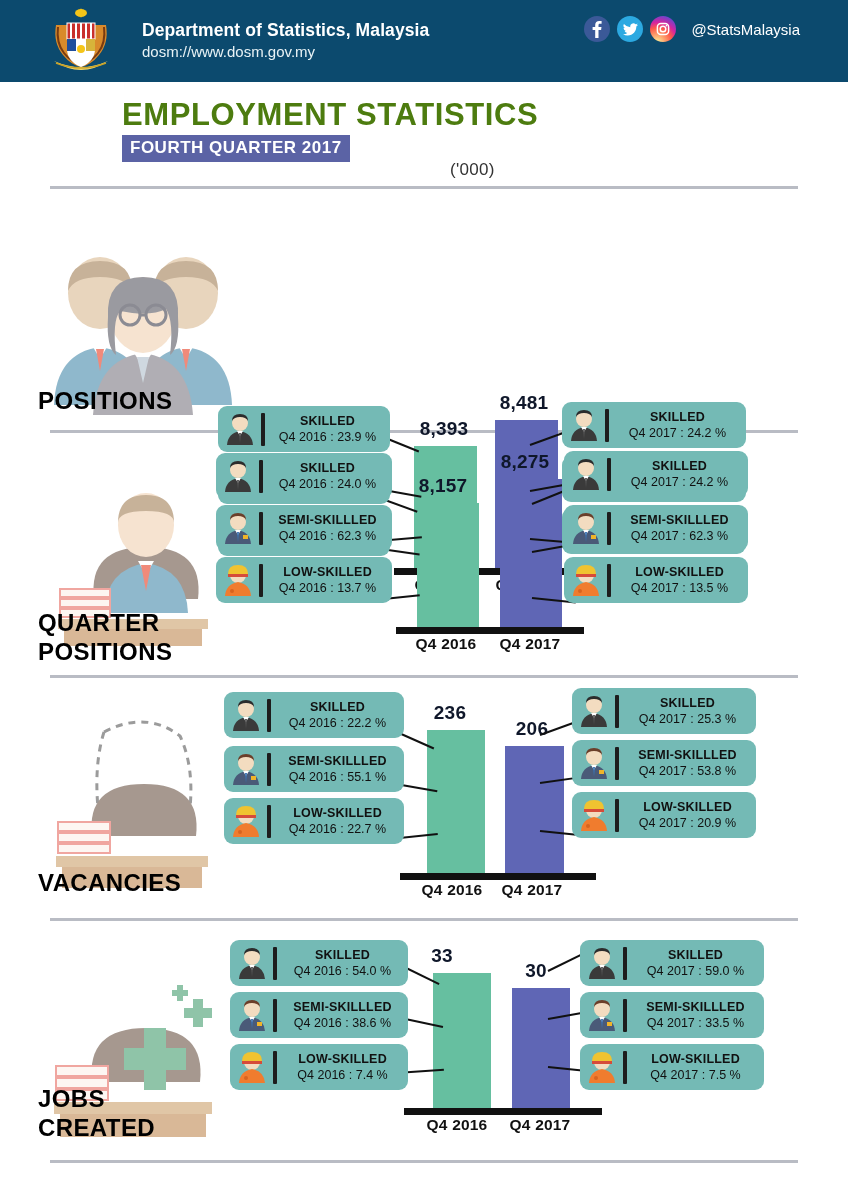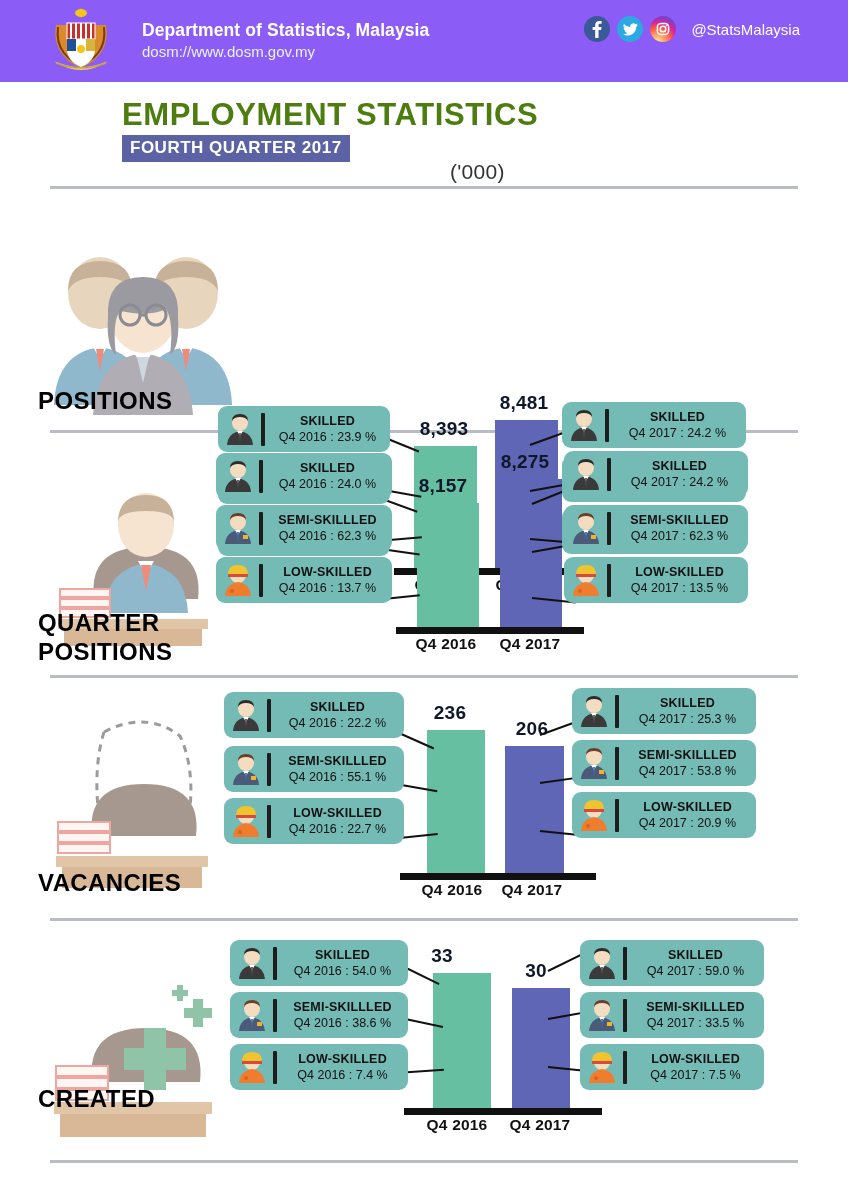--- a/index.html
+++ b/index.html
@@ -7,21 +7,21 @@
     width: 848px; height: 1200px;
     background: #ffffff;
     font-family: "Liberation Sans", sans-serif;
     overflow: hidden;
   }
   .page { position: relative; width: 848px; height: 1200px; background: #fff; }
 
   
   .header {
     position: absolute; left: 0; top: 0; width: 848px; height: 82px;
-    background: #8b5cf6;
+    background: #0c4a6e;
     display: flex; align-items: center;
   }
   .crest { width: 78px; height: 72px; margin-left: 42px; position: relative; flex: none; }
   .header-text { margin-left: 22px; }
   .header-title {
     color: #ffffff; font-size: 17.5px; font-weight: bold; letter-spacing: .1px;
     line-height: 22px;
   }
   .header-url { color: #e9f3f6; font-size: 15px; line-height: 22px; font-weight: 400; }
   .social { position: absolute; right: 48px; top: 16px; display: flex; align-items: center; gap: 7px; }
@@ -41,21 +41,21 @@
     color: #4d7c0f; font-size: 31px; font-weight: bold; letter-spacing: .6px;
     line-height: 34px;
   }
   .sub-title {
     display: inline-block; background: #5b63a5; color: #ffffff;
     font-size: 17px; font-weight: bold; letter-spacing: .5px;
     padding: 3px 8px 4px 8px; margin-top: 3px;
   }
   .units {
     position: absolute; left: 450px; top: 160px;
-    font-size: 21px; color: #333; letter-spacing: .3px;
+    font-size: 17px; color: #333; letter-spacing: .3px;
   }
 
   
   .divider {
     position: absolute; left: 50px; width: 748px; height: 3px;
     background: #b9bcc4;
   }
 
   
   .section { position: absolute; left: 0; width: 848px; }
@@ -598,20 +598,21 @@
         <path d="M138 46 h9 v-9 h10 v9 h9 v10 h-9 v9 h-10 v-9 h-9z" fill="#8fc4a8"></path>
         <path d="M126 28 h5 v-5 h6 v5 h5 v6 h-5 v5 h-6 v-5 h-5z" fill="#8fc4a8"></path>
         <rect x="10" y="104" width="52" height="10" fill="#fdf6f2" stroke="#f0a6a0" stroke-width="2"></rect>
         <rect x="10" y="116" width="52" height="10" fill="#fdf6f2" stroke="#f0a6a0" stroke-width="2"></rect>
         <rect x="10" y="128" width="52" height="10" fill="#fdf6f2" stroke="#f0a6a0" stroke-width="2"></rect>
         <rect x="8" y="140" width="158" height="12" fill="#e0c6a6"></rect>
         <rect x="14" y="152" width="146" height="48" fill="#d9b897"></rect>
       </svg>
     </div>
     <div class="sec-label" style="top:164px;left:38px;line-height:29px">
+      <div>JOBS</div>
       <div>CREATED</div>
     </div>
 
     <div class="conn" style="left:396px;top:42px;width:48px;transform:rotate(26deg)"></div>
     <div class="conn" style="left:396px;top:96px;width:48px;transform:rotate(12deg)"></div>
     <div class="conn" style="left:396px;top:152px;width:48px;transform:rotate(-4deg)"></div>
     <div class="conn" style="left:548px;top:50px;width:44px;transform:rotate(-26deg)"></div>
     <div class="conn" style="left:548px;top:98px;width:44px;transform:rotate(-10deg)"></div>
     <div class="conn" style="left:548px;top:146px;width:44px;transform:rotate(6deg)"></div>
 

